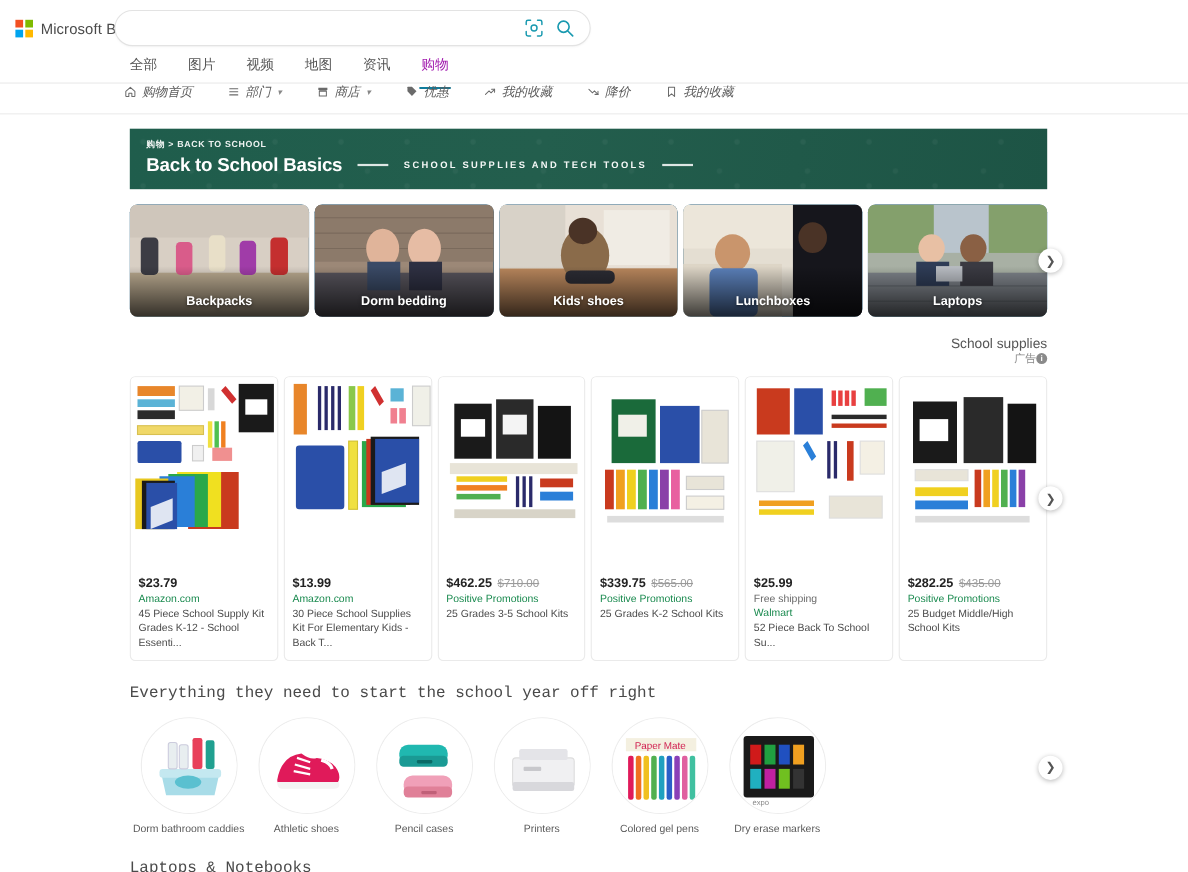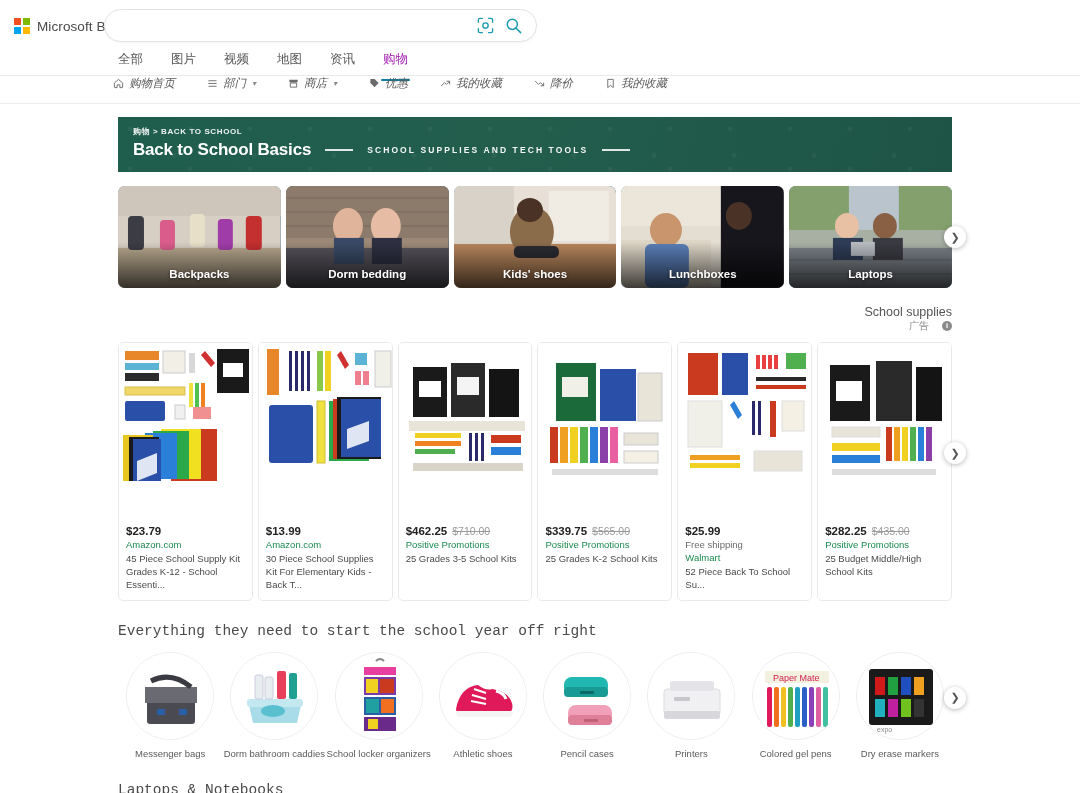--- a/index.html
+++ b/index.html
@@ -109,21 +109,21 @@
   }
   .arrow.tiles-arrow { right: -14px; top: 40px; }
 
   
   .sec-head {
     margin: 17px 0 0 118px; width: 834px; display: flex;
     align-items: flex-end; justify-content: space-between; flex-direction: column;
   }
   .sec-title { font-size: 12.5px; color: #555; }
   .sec-title.big { font-size: 14.5px; color: #4a4a4a; }
-  .ads-label { display: flex; align-items: center; gap: 13px; font-size: 10px; color: #8a8a8a; }
+  .ads-label { display: flex; align-items: center; gap: 0; font-size: 10px; color: #8a8a8a; }
   .info-dot {
     width: 10px; height: 10px; border-radius: 50%; background: #8a8a8a;
     color: #fff; font-size: 7.5px; line-height: 10px; text-align: center; font-weight: bold;
   }
 
   
   .cards { margin: 9px 0 0 118px; width: 834px; display: flex; gap: 5px; position: relative; }
   .card {
     width: 137px; background: #fff; border: 1px solid #eaeaea; border-radius: 5px;
     overflow: hidden; cursor: pointer; display: flex; flex-direction: column;
@@ -578,68 +578,37 @@
     </div>
 
     <div class="arrow cards-arrow">❯</div>
   </div>
 
   <div class="bottom-head">
     <div class="sec-title big">Everything they need to start the school year off right</div>
   </div>
 
   <div class="rounds">
-    <div class="round-item">
-      <div class="round-img">
-        <svg viewBox="0 0 88 88" width="88" height="88">
-          <rect width="88" height="88" fill="#fff"></rect>
-          <path d="M20 38 h48 v30 a3 3 0 0 1 -3 3 h-42 a3 3 0 0 1 -3 -3z" fill="#4a4a52"></path>
-          <path d="M18 34 h52 v16 h-52z" fill="#6a6a72"></path>
-          <path d="M24 28 q20 -10 40 6" stroke="#3a3a42" stroke-width="5" fill="none"></path>
-          <rect x="30" y="56" width="8" height="6" fill="#2a5fa8" rx="1"></rect>
-          <rect x="52" y="56" width="8" height="6" fill="#2a5fa8" rx="1"></rect>
-        </svg>
-      </div>
-      <div class="round-label">Messenger bags</div>
-    </div>
 
     <div class="round-item">
       <div class="round-img">
         <svg viewBox="0 0 88 88" width="88" height="88">
           <rect width="88" height="88" fill="#fff"></rect>
           <path d="M18 52 h52 l-4 18 h-44z" fill="#a8dce8"></path>
           <rect x="16" y="46" width="56" height="8" fill="#c4e8f0" rx="3"></rect>
           <rect x="24" y="22" width="8" height="24" fill="#e8eef0" stroke="#ccd" rx="2"></rect>
           <rect x="34" y="24" width="8" height="22" fill="#e8eef0" stroke="#ccd" rx="2"></rect>
           <rect x="46" y="18" width="9" height="28" fill="#e8405a" rx="2"></rect>
           <rect x="58" y="20" width="8" height="26" fill="#20a090" rx="2"></rect>
           <ellipse cx="42" cy="58" rx="12" ry="6" fill="#5ac0d0"></ellipse>
         </svg>
       </div>
       <div class="round-label">Dorm bathroom caddies</div>
     </div>
 
-    <div class="round-item">
-      <div class="round-img">
-        <svg viewBox="0 0 88 88" width="88" height="88">
-          <rect width="88" height="88" fill="#fff"></rect>
-          <path d="M40 8 q4 -4 8 0" stroke="#888" stroke-width="2" fill="none"></path>
-          <rect x="28" y="14" width="32" height="8" fill="#e840a0"></rect>
-          <rect x="28" y="24" width="32" height="18" fill="#7a3aa8"></rect>
-          <rect x="30" y="26" width="12" height="14" fill="#f0d020"></rect>
-          <rect x="44" y="26" width="14" height="14" fill="#c93a1e"></rect>
-          <rect x="28" y="44" width="32" height="18" fill="#2a5fa8"></rect>
-          <rect x="30" y="46" width="13" height="14" fill="#20a0a0"></rect>
-          <rect x="45" y="46" width="13" height="14" fill="#f07020"></rect>
-          <rect x="28" y="64" width="32" height="14" fill="#6a2a8a"></rect>
-          <rect x="32" y="66" width="10" height="10" fill="#f0d020"></rect>
-        </svg>
-      </div>
-      <div class="round-label">School locker organizers</div>
-    </div>
 
     <div class="round-item">
       <div class="round-img">
         <svg viewBox="0 0 88 88" width="88" height="88">
           <rect width="88" height="88" fill="#fff"></rect>
           <path d="M16 56 q4 -22 22 -24 q8 6 14 4 q16 2 20 14 q2 8 -4 10 h-48 q-4 0 -4 -4z" fill="#e01a5a"></path>
           <path d="M16 58 h56 q2 6 -4 6 h-48 q-4 0 -4 -6z" fill="#f4f4f4"></path>
           <path d="M34 36 l12 4 M32 42 l14 4 M31 48 l15 3" stroke="#fff" stroke-width="2"></path>
           <path d="M56 38 q8 2 10 8" stroke="#fff" stroke-width="3" fill="none"></path>
         </svg>

